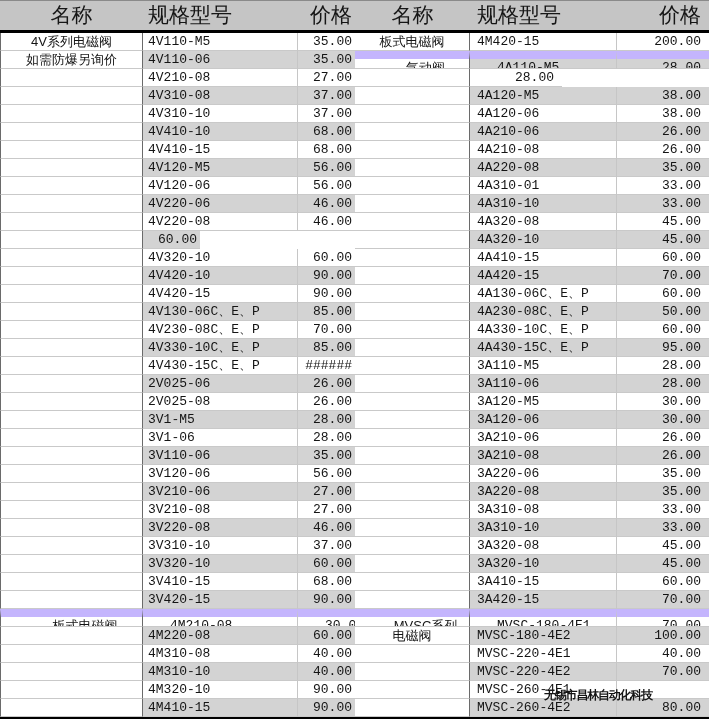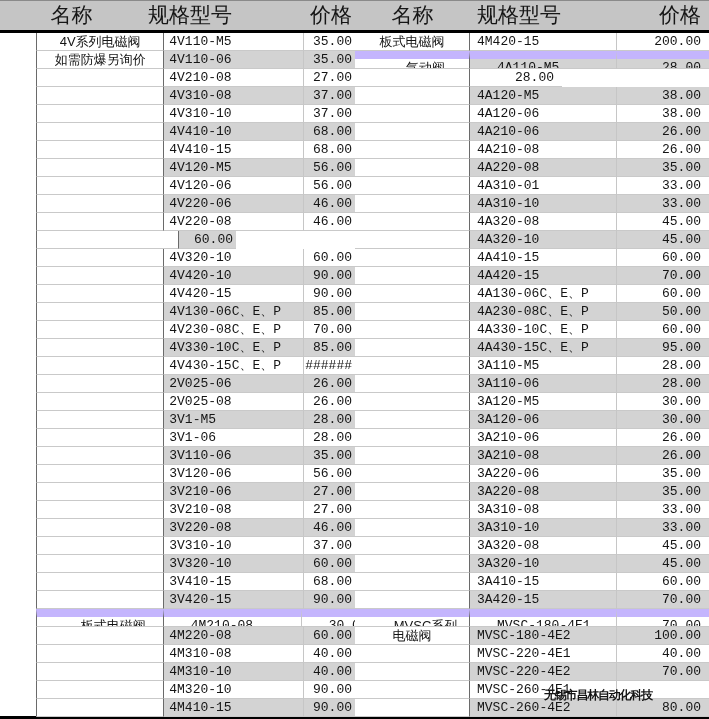--- a/index.html
+++ b/index.html
@@ -37,21 +37,21 @@
   }
   .cell.name{
     background:#fff;text-align:center;
     border-right:1px solid var(--grid-dark,#6a6a6a);
   }
   .cell.spec,.cell.price{
     font-family:"Liberation Mono","DejaVu Sans Mono",monospace;
   }
   .cell.spec{border-right:1px solid #c6c6c6;}
   .cell.price{text-align:right;}
-  .left .cell.name {width:143px;border-left:1px solid var(--grid-dark,#6a6a6a);margin-left:36px;}
+  .left .cell.name {width:143px;border-left:1px solid var(--grid-dark,#6a6a6a);}
   .left .cell.spec {width:155px;padding-left:5px;}
   .left .cell.price{width:57px;padding-right:3px;}
   .right .cell.name {width:115px;}
   .right .cell.spec {width:147px;padding-left:7px;}
   .right .cell.price{width:92px;padding-right:8px;}
 
   .row.even .cell.spec,
   .row.even .cell.price{background:var(--stripe,#d3d3d3);}
   .row.sep .cell{border-top:8px solid #c4b5fd;padding-left:27px;}
 

